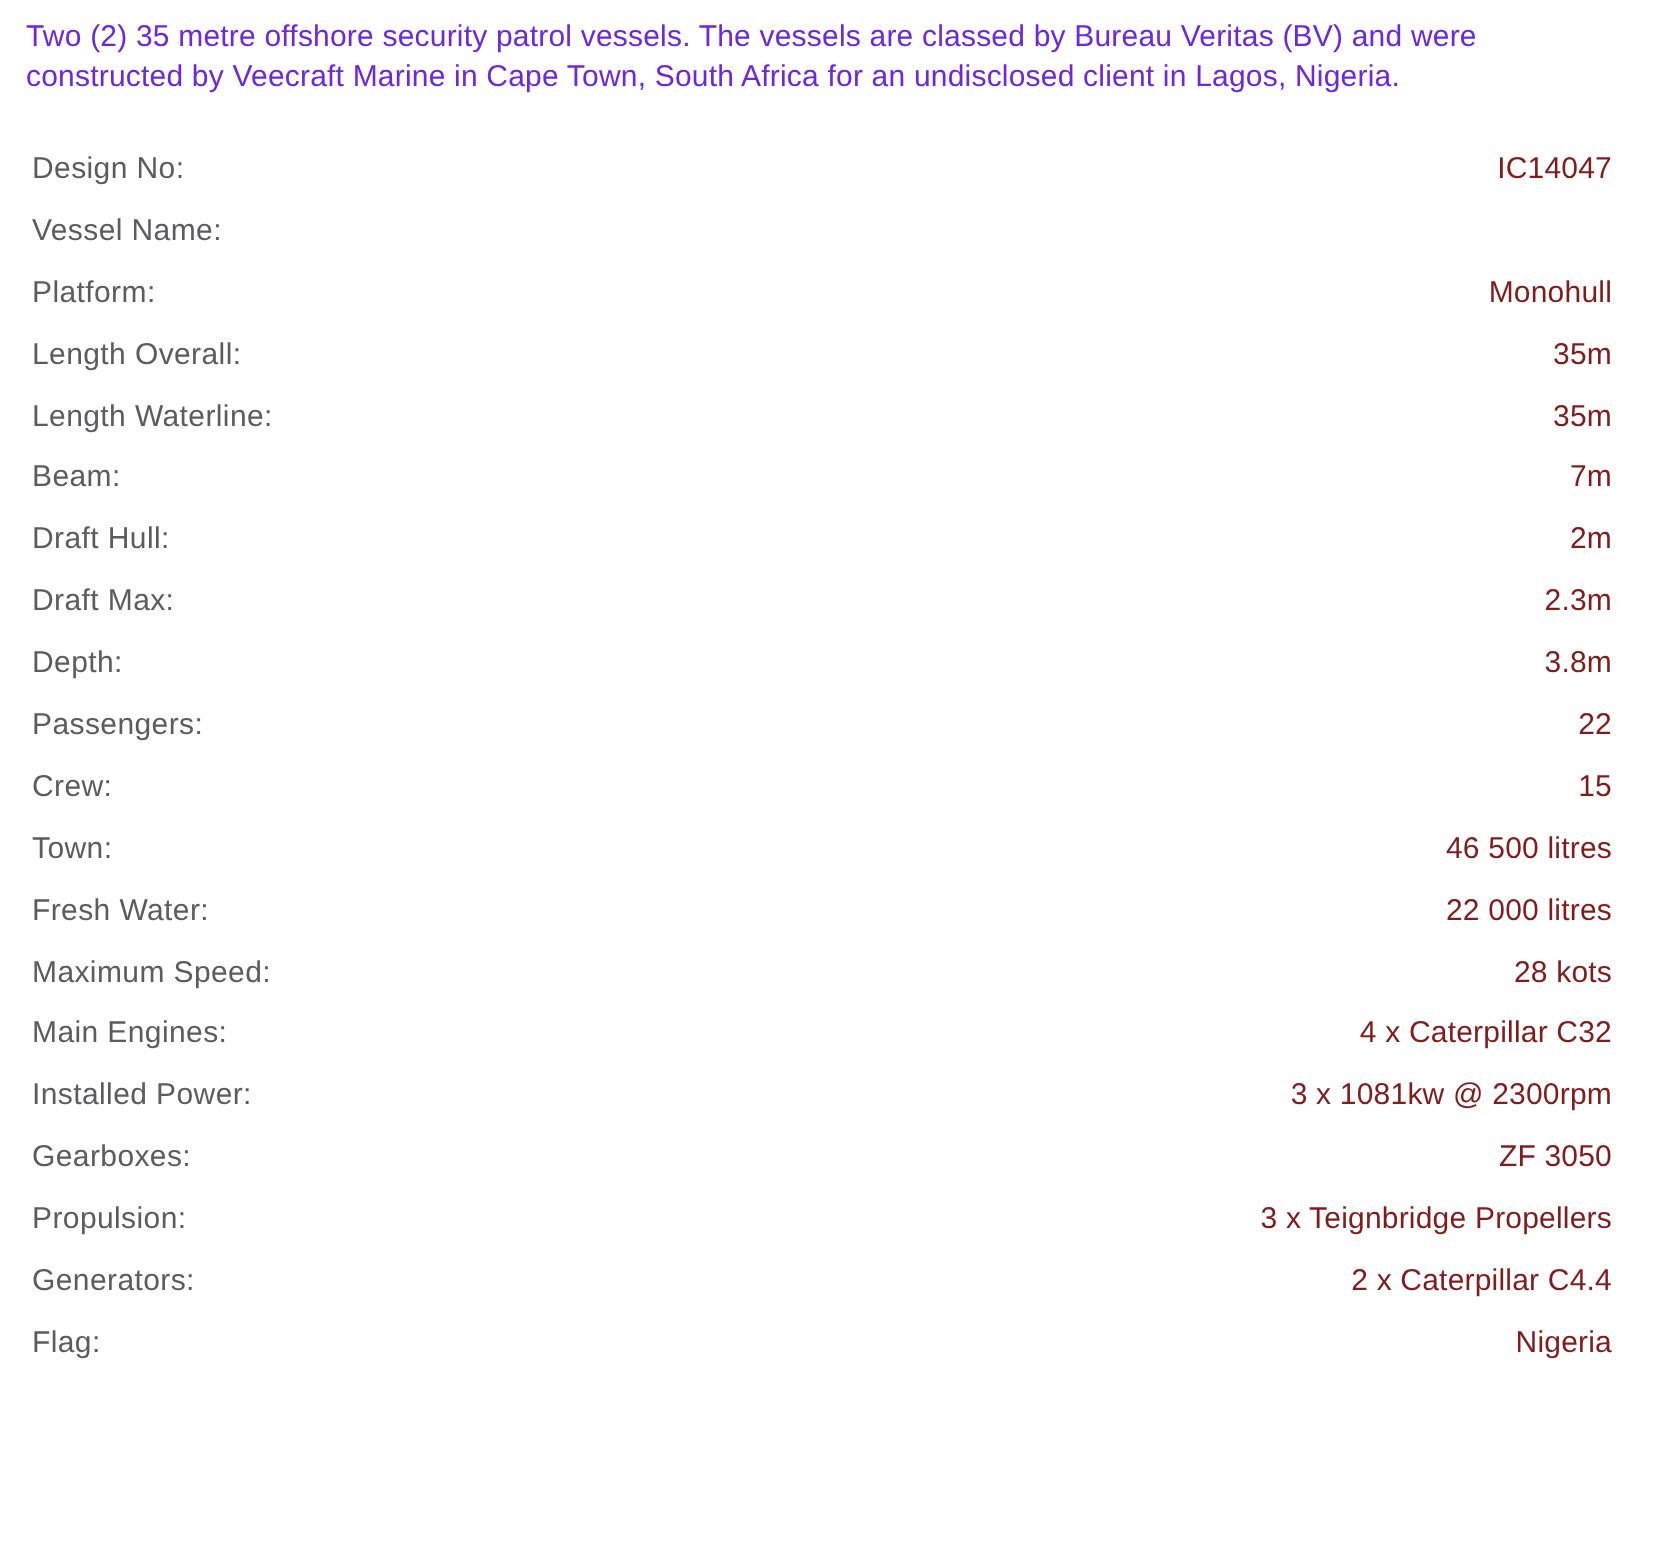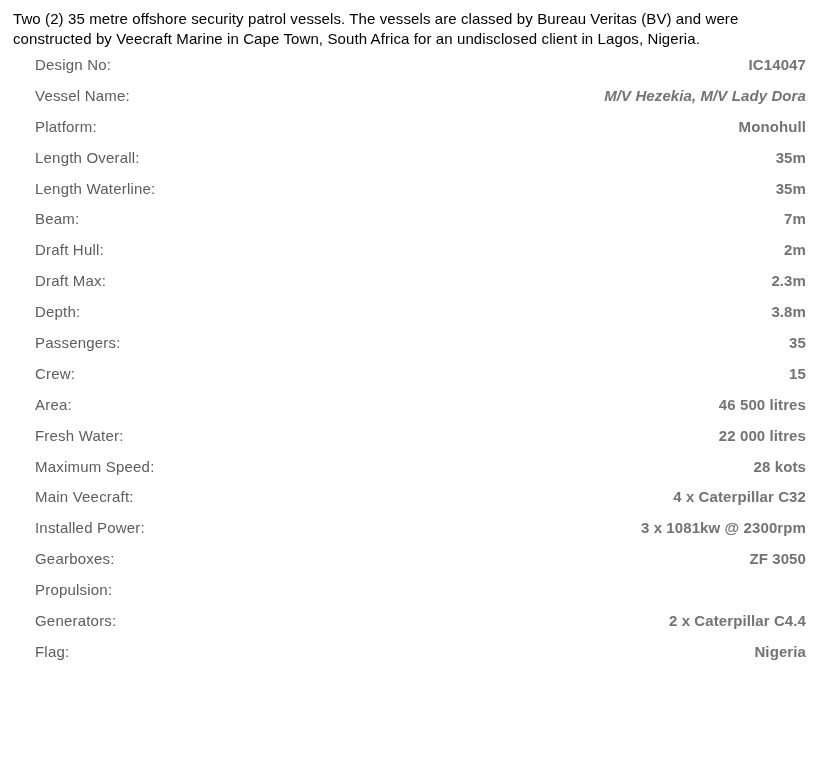--- a/index.html
+++ b/index.html
@@ -15,46 +15,45 @@
     font-family: "Liberation Sans", sans-serif;
     overflow: hidden;
     box-sizing: border-box;
   }
   .intro {
     margin: 0;
     padding: 9px 28px 0 13px;
     max-width: 782px;
     font-size: 15px;
     line-height: 20px;
-    color: #000000;
+    color: #6d28d9;
     letter-spacing: 0.1px;
   }
   .spec-table {
-    margin-top: 0;
-    padding-left: 19px;
+    margin-top: 20px;
   }
   .spec-row {
     display: flex;
     align-items: center;
     justify-content: space-between;
     height: 30.9px;
     padding-left: 16px;
     padding-right: 24px;
   }
   .spec-label {
     font-size: 15px;
     font-weight: 400;
     color: #5c5c5e;
     letter-spacing: 0.2px;
     white-space: nowrap;
   }
   .spec-value {
     font-size: 15px;
-    font-weight: 700;
-    color: #737373;
+    font-weight: 400;
+    color: #7f1d1d;
     letter-spacing: 0.1px;
     white-space: nowrap;
     text-align: right;
   }
   .spec-value.italic {
     font-style: italic;
   }
 </style>
 </head>
 <body>
@@ -63,21 +62,20 @@
   <p class="intro">Two (2) 35 metre offshore security patrol vessels. The vessels are classed by Bureau Veritas (BV) and were constructed by Veecraft Marine in Cape Town, South Africa for an undisclosed client in Lagos, Nigeria.</p>
 
   <div class="spec-table">
   <div class="spec-row">
     <span class="spec-label">Design No:</span>
     <span class="spec-value">IC14047</span>
   </div>
 
   <div class="spec-row">
     <span class="spec-label">Vessel Name:</span>
-    <span class="spec-value italic">M/V Hezekia, M/V Lady Dora</span>
   </div>
 
   <div class="spec-row">
     <span class="spec-label">Platform:</span>
     <span class="spec-value">Monohull</span>
   </div>
 
   <div class="spec-row">
     <span class="spec-label">Length Overall:</span>
     <span class="spec-value">35m</span>
@@ -103,62 +101,63 @@
     <span class="spec-value">2.3m</span>
   </div>
 
   <div class="spec-row">
     <span class="spec-label">Depth:</span>
     <span class="spec-value">3.8m</span>
   </div>
 
   <div class="spec-row">
     <span class="spec-label">Passengers:</span>
-    <span class="spec-value">35</span>
+    <span class="spec-value">22</span>
   </div>
 
   <div class="spec-row">
     <span class="spec-label">Crew:</span>
     <span class="spec-value">15</span>
   </div>
 
   <div class="spec-row">
-    <span class="spec-label">Area:</span>
+    <span class="spec-label">Town:</span>
     <span class="spec-value">46 500 litres</span>
   </div>
 
   <div class="spec-row">
     <span class="spec-label">Fresh Water:</span>
     <span class="spec-value">22 000 litres</span>
   </div>
 
 
 
   <div class="spec-row">
     <span class="spec-label">Maximum Speed:</span>
     <span class="spec-value">28 kots</span>
   </div>
 
   <div class="spec-row">
-    <span class="spec-label">Main Veecraft:</span>
+    <span class="spec-label">Main Engines:</span>
     <span class="spec-value">4 x Caterpillar C32</span>
   </div>
 
   <div class="spec-row">
     <span class="spec-label">Installed Power:</span>
     <span class="spec-value">3 x 1081kw @ 2300rpm</span>
   </div>
 
   <div class="spec-row">
     <span class="spec-label">Gearboxes:</span>
     <span class="spec-value">ZF 3050</span>
   </div>
 
   <div class="spec-row">
     <span class="spec-label">Propulsion:</span>
+    <span class="spec-value">3 x Teignbridge Propellers</span>
   </div>
 
   <div class="spec-row">
     <span class="spec-label">Generators:</span>
     <span class="spec-value">2 x Caterpillar C4.4</span>
   </div>
 
   <div class="spec-row">
     <span class="spec-label">Flag:</span>
     <span class="spec-value">Nigeria</span>

